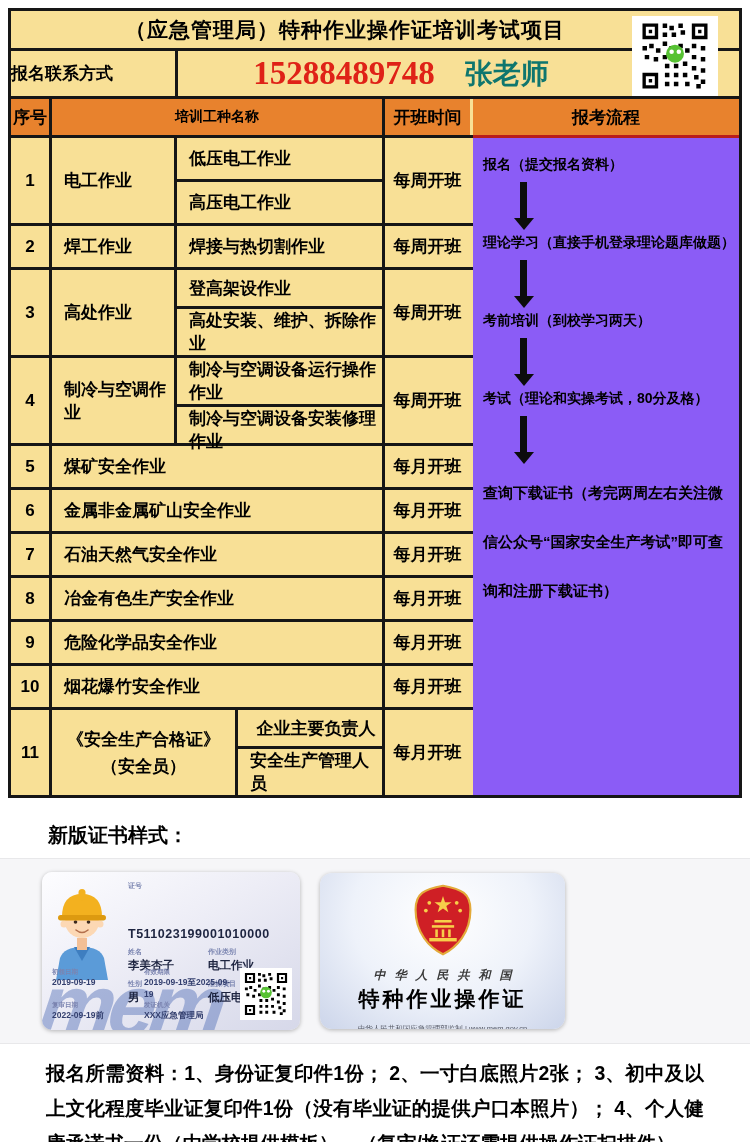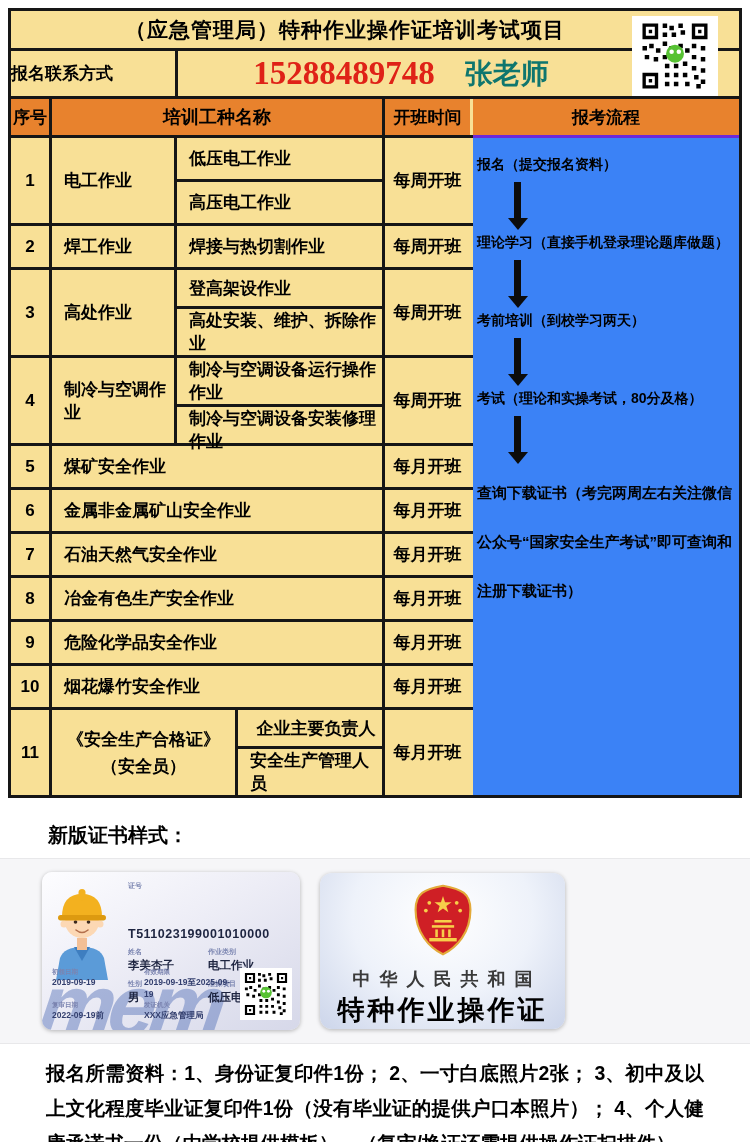--- a/index.html
+++ b/index.html
@@ -39,26 +39,26 @@
   .c-cat2 { width:186px; border-right:3px solid #161616; justify-content:center;
             text-align:center; line-height:27px; }
   .c-sub2 { width:147px; border-right:3px solid #161616; flex-direction:column; align-items:center; }
   .subrow { flex:1; display:flex; align-items:center; padding-left:12px; font-weight:bold; font-size:17px; }
   .subrow + .subrow { border-top:3px solid #161616; }
   .h88 { height:88px; } .h44 { height:44px; }
 
   .thead { height:39px; }
   .th { background:#E8822D; justify-content:center; padding-left:0; }
   .thead .c-name { width:333px; border-right:3px solid #161616; display:flex; align-items:center;
-    justify-content:center; font-weight:bold; font-size:18px; background:#E8822D; }
+    justify-content:center; font-weight:bold; font-size:14px; background:#E8822D; }
 
   .right { flex:1; display:flex; flex-direction:column; }
   .th-flow { height:39px; border-top:3px solid #161616; background:#E8822D; display:flex;
     align-items:center; justify-content:center; font-weight:bold; font-size:17px; }
-  .flow { flex:1; border-top:3px solid #6d28d9; background:#3b82f6; padding:12px 3px 0 3px; }
+  .flow { flex:1; border-top:3px solid #b91c1c; background:#8b5cf6; padding:12px 3px 0 9px; }
   .step { font-weight:bold; font-size:14px; margin:6px 0 4px 1px; white-space:nowrap; }
   .step-last { white-space:normal; font-size:15px; line-height:49px; margin-top:8px; }
   .arrow { width:7px; height:36px; background:#0c0c0c; margin:8px 0 16px 38px; position:relative; }
   .arrow::after { content:""; position:absolute; top:100%; left:-6.5px;
     border:10px solid transparent; border-top:12px solid #0c0c0c; }
 
   
   .cert-heading { margin:24px 0 0 48px; font-weight:bold; font-size:20px; }
   .band { margin-top:9px; height:186px; background:#f6f6f8; border-top:1px solid #e8e8ea;
     border-bottom:1px solid #e8e8ea; display:flex; align-items:center; padding-left:42px; gap:20px; }
@@ -77,22 +77,22 @@
   .fgrid { display:grid; grid-template-columns:80px 1fr; margin-top:6px; }
   .dates { position:absolute; left:10px; bottom:8px; right:66px; display:grid;
     grid-template-columns:86px 1fr; column-gap:6px; row-gap:2px; }
   .dlabel { font-size:6.5px; color:#7b84b0; font-weight:bold; }
   .dvalue { font-size:8.5px; font-weight:bold; color:#333f6e; }
   .qr-card { position:absolute; right:8px; bottom:10px; width:52px; height:52px; background:#fff; padding:2px; }
 
   .card-back { width:245px; height:156px; border-radius:12px; text-align:center;
     background:radial-gradient(ellipse at 50% 28%, #ffffff 0%, #eef2fa 52%, #ccd5ea 100%); }
   .emblem { width:62px; height:72px; margin-top:11px; }
-  .country { font-size:18px; font-weight:bold; color:#3a3a3a; letter-spacing:9px; text-indent:9px; margin-top:7px; }
-  .cert-title { font-size:27px; font-weight:bold; letter-spacing:3px; margin-top:1px; }
+  .country { font-size:12px; font-weight:bold; color:#3a3a3a; letter-spacing:9px; text-indent:9px; margin-top:7px;font-style:italic; }
+  .cert-title { font-size:21px; font-weight:bold; letter-spacing:3px; margin-top:1px; }
   .card-foot { font-size:7.5px; color:#565a66; margin-top:11px; }
 
   .notes { margin:12px 46px 0 46px; font-weight:bold; font-size:19.5px; line-height:35px;
     text-align:justify; }
 </style>
 </head>
 <body>
 
 <svg width="0" height="0" style="position:absolute">
   <defs>

